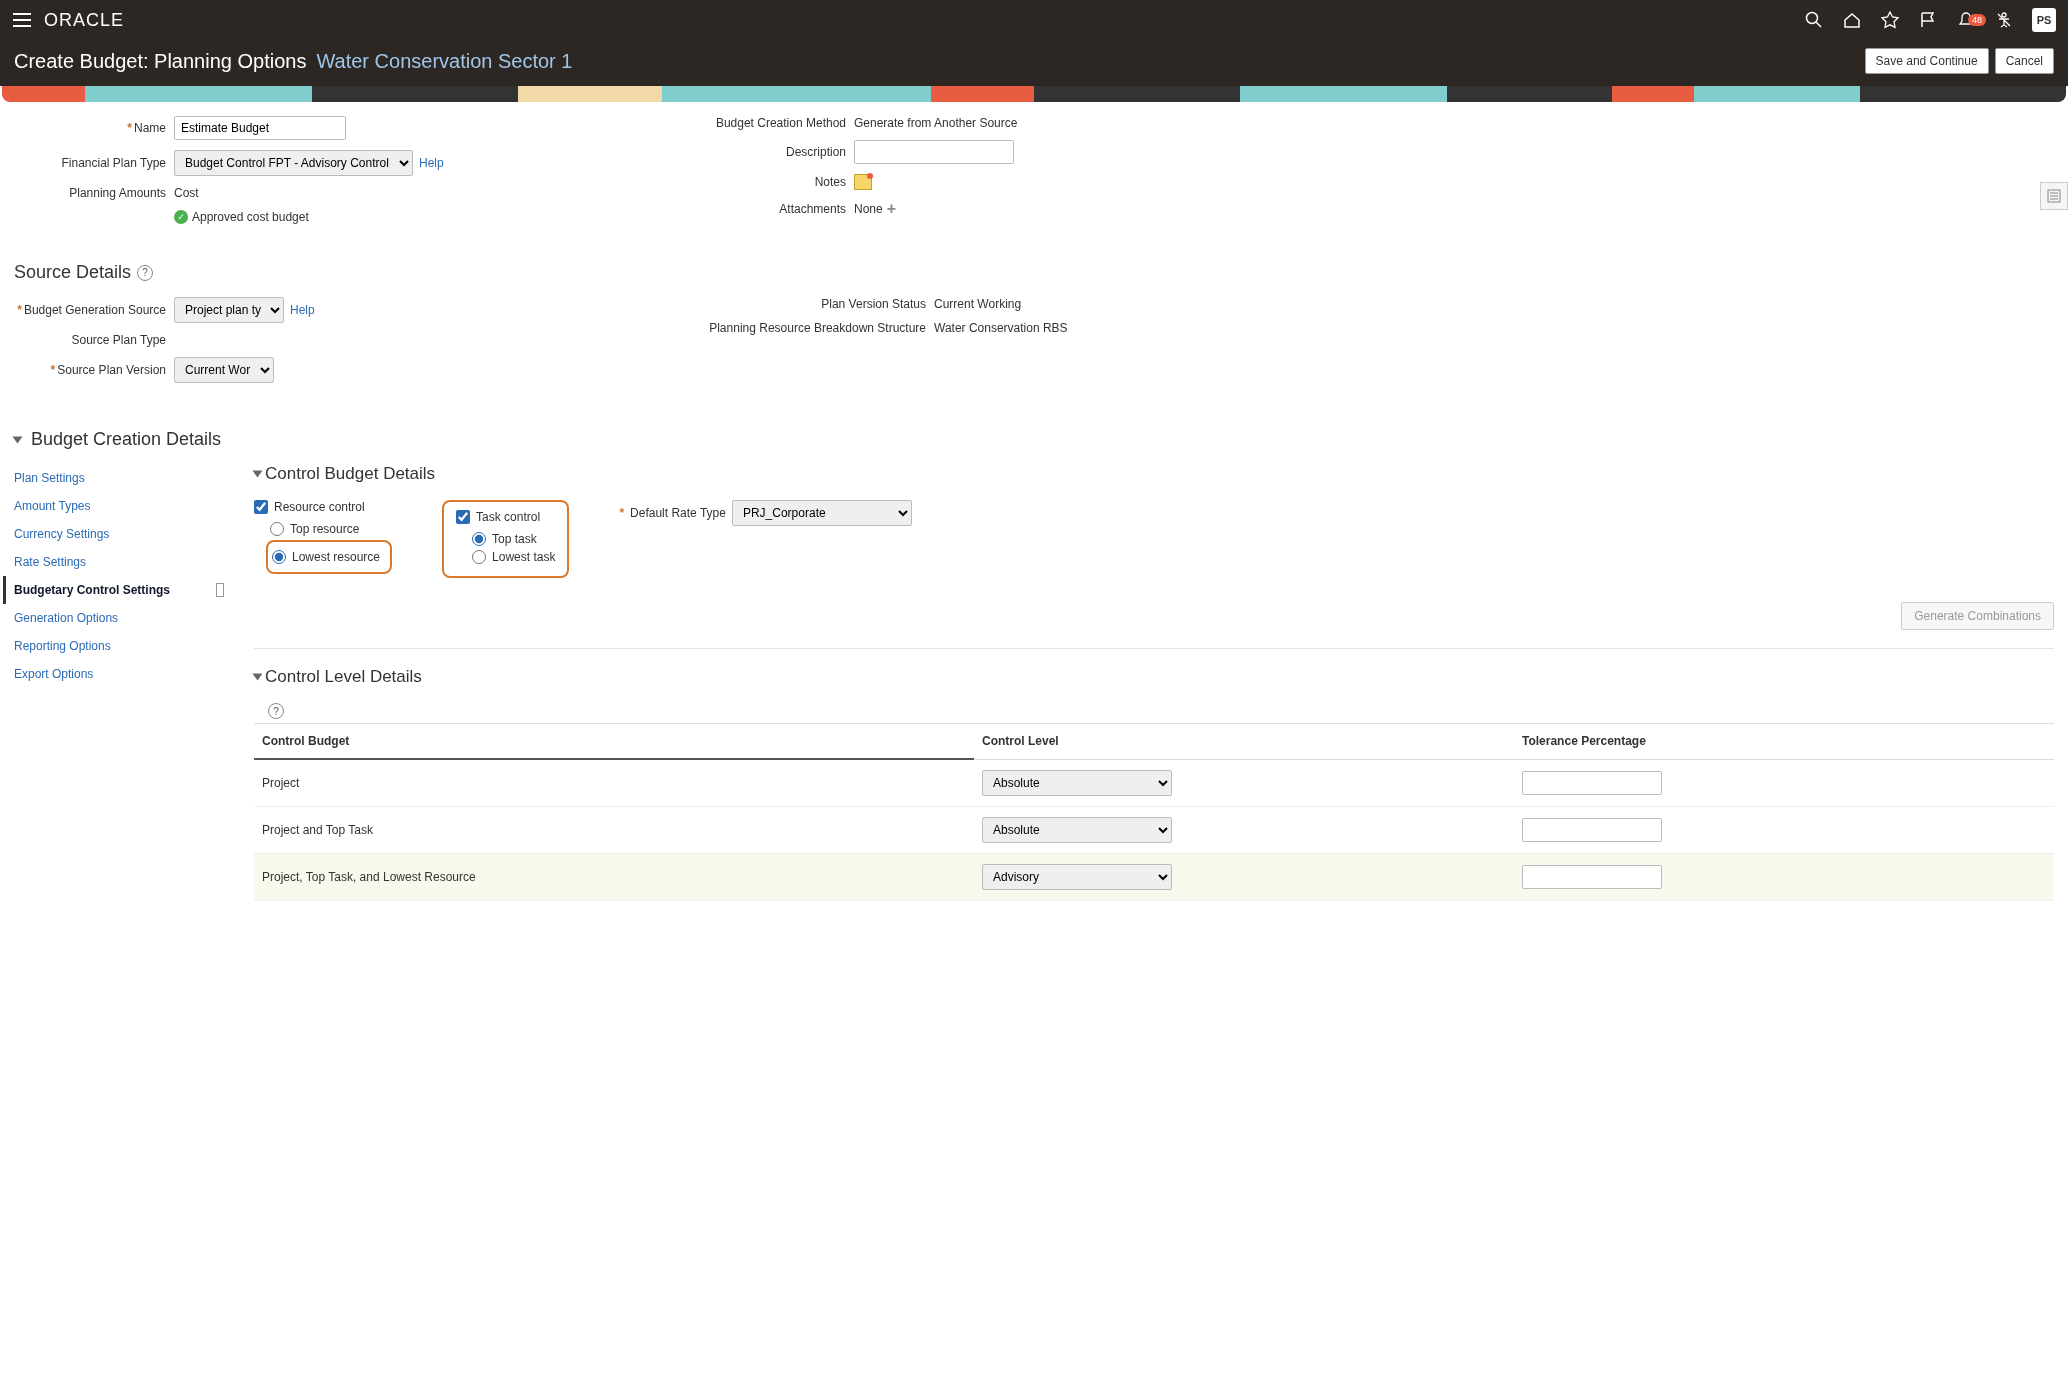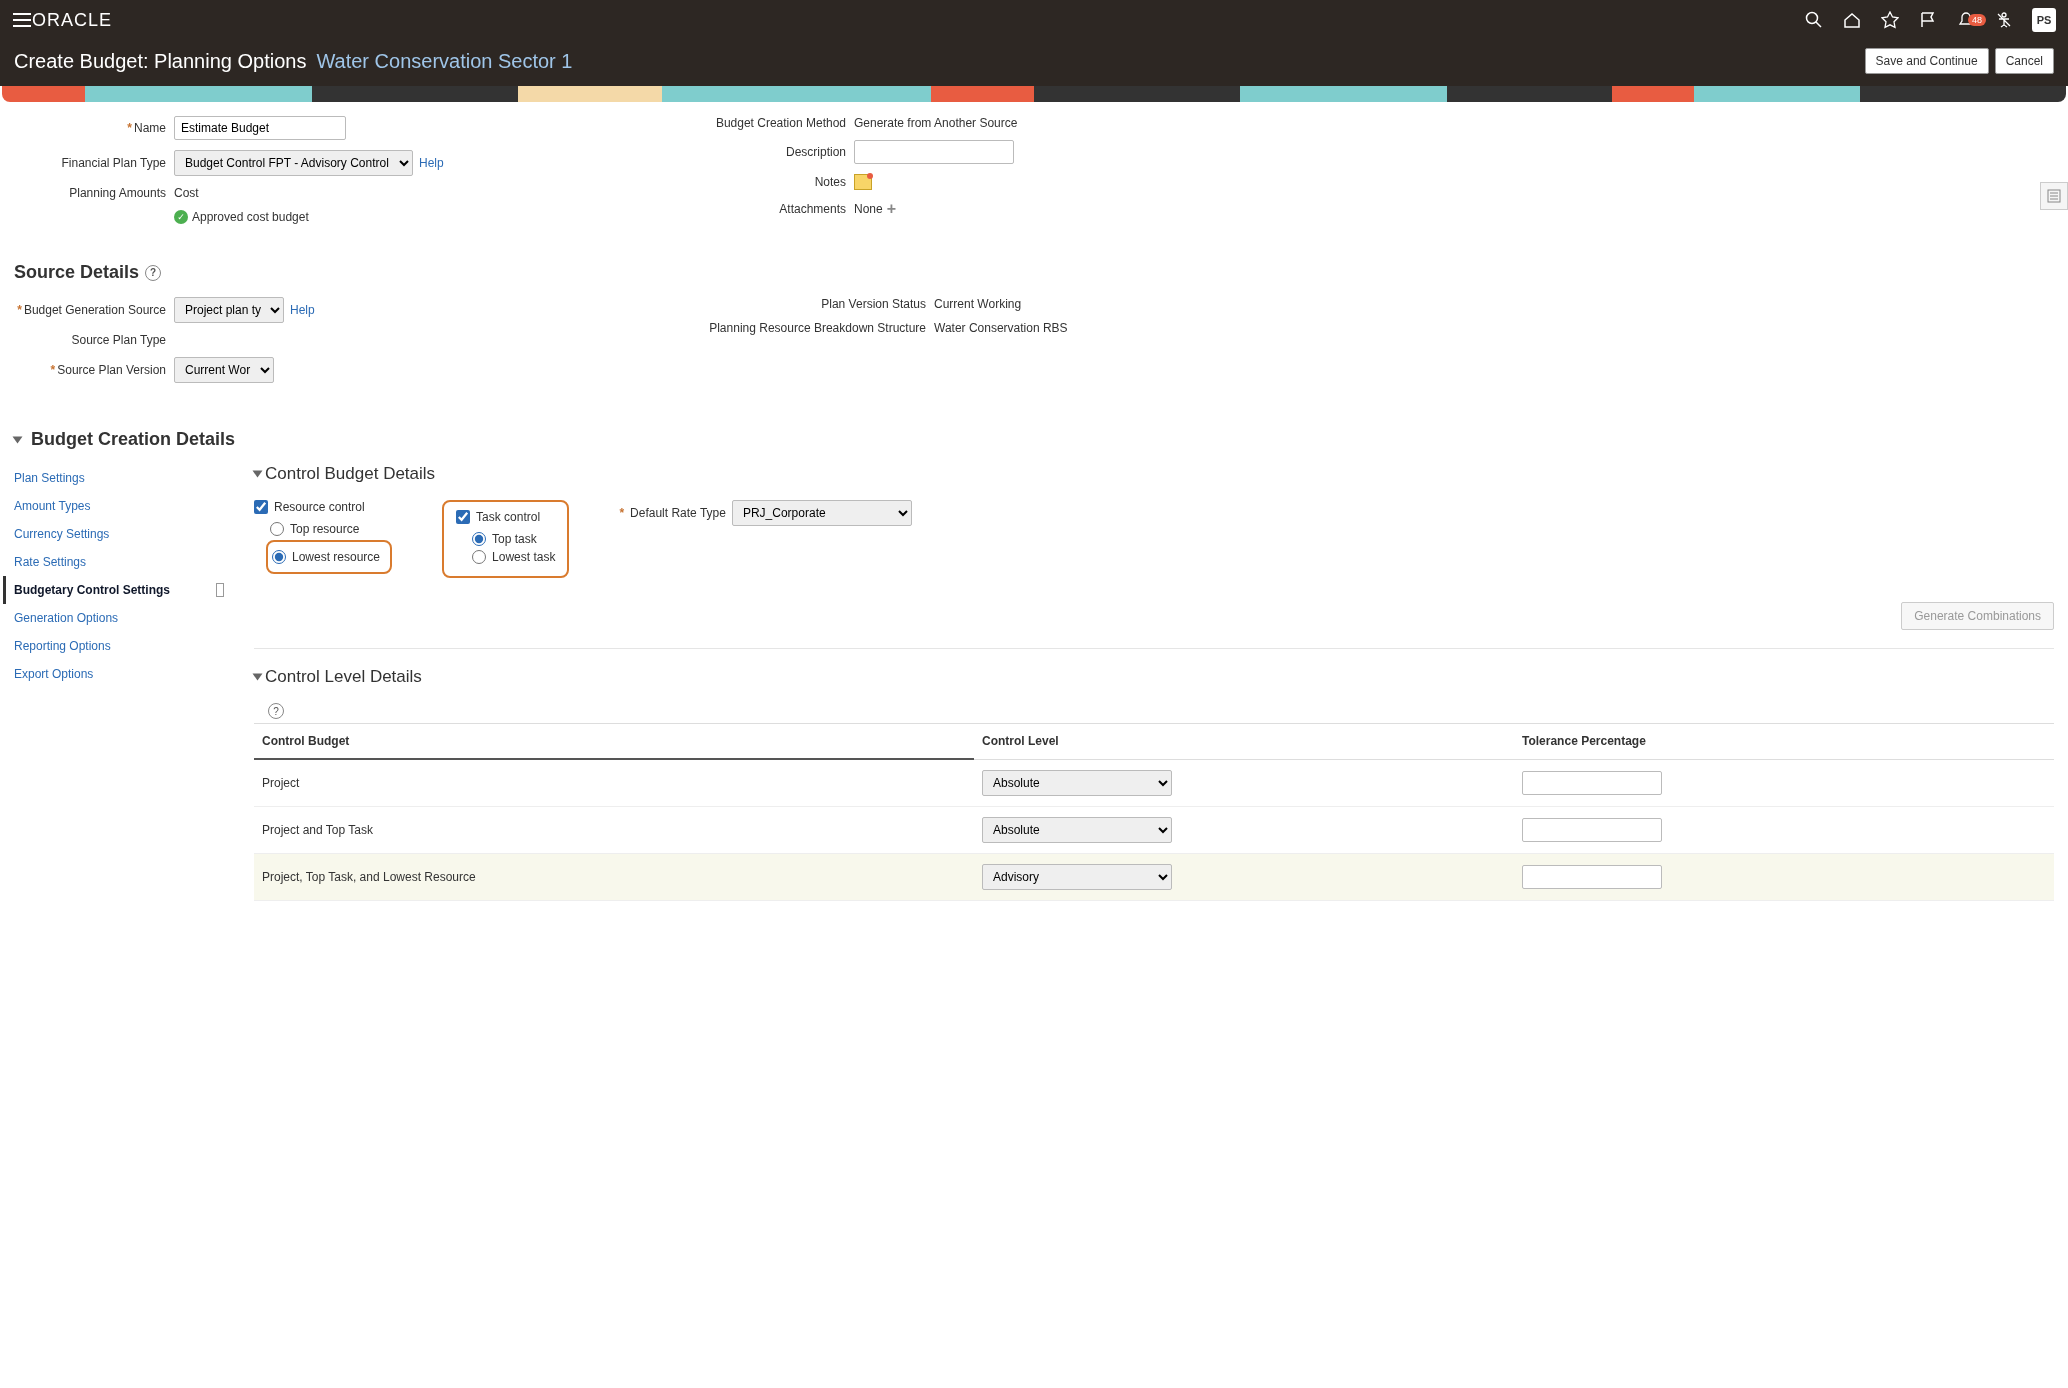--- a/index.html
+++ b/index.html
@@ -1,20 +1,20 @@
 <!DOCTYPE html>
 <html><head>
 <meta charset="utf-8">
 <style>
 * { box-sizing: border-box; margin: 0; padding: 0; }
 body { font-family: "Helvetica Neue", Arial, sans-serif; font-size: 12px; color: #333; background: #fff; }
 
 
 .header-bar { background: #2d2723; height: 40px; display: flex; align-items: center; padding: 0 12px; color: #fff; }
-.header-left { display: flex; align-items: center; }
+.header-left { display: flex; align-items: center; gap: 12px; }
 .hamburger { cursor: pointer; }
 .brand { font-size: 18px; font-weight: 300; letter-spacing: 1px; }
 .header-right { margin-left: auto; display: flex; align-items: center; gap: 18px; }
 .header-icon { width: 20px; height: 20px; display: flex; align-items: center; justify-content: center; cursor: pointer; position: relative; }
 .badge { position: absolute; top: -6px; right: -10px; background: #e85c41; color: #fff; font-size: 9px; padding: 1px 4px; border-radius: 8px; margin-top: 10px; }
 .user-chip { background: #fff; color: #333; width: 24px; height: 24px; display: flex; align-items: center; justify-content: center; border-radius: 3px; font-size: 11px; font-weight: 600; }
 
 
 .sub-header { background: #2d2723; padding: 8px 14px 12px; display: flex; align-items: center; color: #fff; }
 .page-title { font-size: 20px; font-weight: 400; }
@@ -36,21 +36,21 @@
 .form-label .req { color: #c77433; font-weight: bold; margin-right: 2px; }
 .form-value { font-size: 12px; }
 input[type=text], select { border: 1px solid #bbb; padding: 4px 6px; font-size: 12px; border-radius: 2px; }
 input[type=text] { width: 172px; }
 .help-link { color: #2b6bb5; font-size: 12px; margin-left: 6px; cursor: pointer; }
 .check-icon { width: 14px; height: 14px; background: #4caf50; border-radius: 50%; display: inline-flex; align-items: center; justify-content: center; color: #fff; font-size: 9px; margin-right: 4px; }
 .notes-icon { width: 18px; height: 16px; background: #f8d568; border: 1px solid #c9a227; position: relative; display: inline-block; }
 .notes-icon::after { content: ""; position: absolute; top: -2px; right: -2px; width: 6px; height: 6px; background: #e85c41; border-radius: 50%; }
 .plus-icon { color: #888; font-size: 16px; font-weight: bold; margin-left: 4px; cursor: pointer; }
 
-.section-title { font-size: 18px; font-weight: 700; margin: 28px 0 14px; display: flex; align-items: center; gap: 6px; }
+.section-title { font-size: 18px; font-weight: 400; margin: 28px 0 14px; display: flex; align-items: center; gap: 6px; }
 .help-circle { width: 16px; height: 16px; border: 1px solid #888; border-radius: 50%; display: inline-flex; align-items: center; justify-content: center; font-size: 10px; color: #555; cursor: pointer; }
 .triangle { display: inline-block; width: 0; height: 0; border-top: 5px solid transparent; border-bottom: 5px solid transparent; border-left: 7px solid #666; transform: rotate(90deg); margin-right: 4px; cursor: pointer; }
 
 
 .details-container { display: flex; gap: 40px; }
 .side-nav { width: 200px; }
 .side-nav a { display: block; color: #2b6bb5; font-size: 12px; padding: 7px 0; cursor: pointer; }
 .side-nav a.active { color: #0f172a; font-weight: 600; border-left: 3px solid #333; padding-left: 8px; margin-left: -11px; position: relative; }
 .side-nav a.active::after { content: ""; position: absolute; right: -10px; top: 50%; transform: translateY(-50%); width: 6px; height: 12px; border: 1px solid #999; background: #fff; }
 

